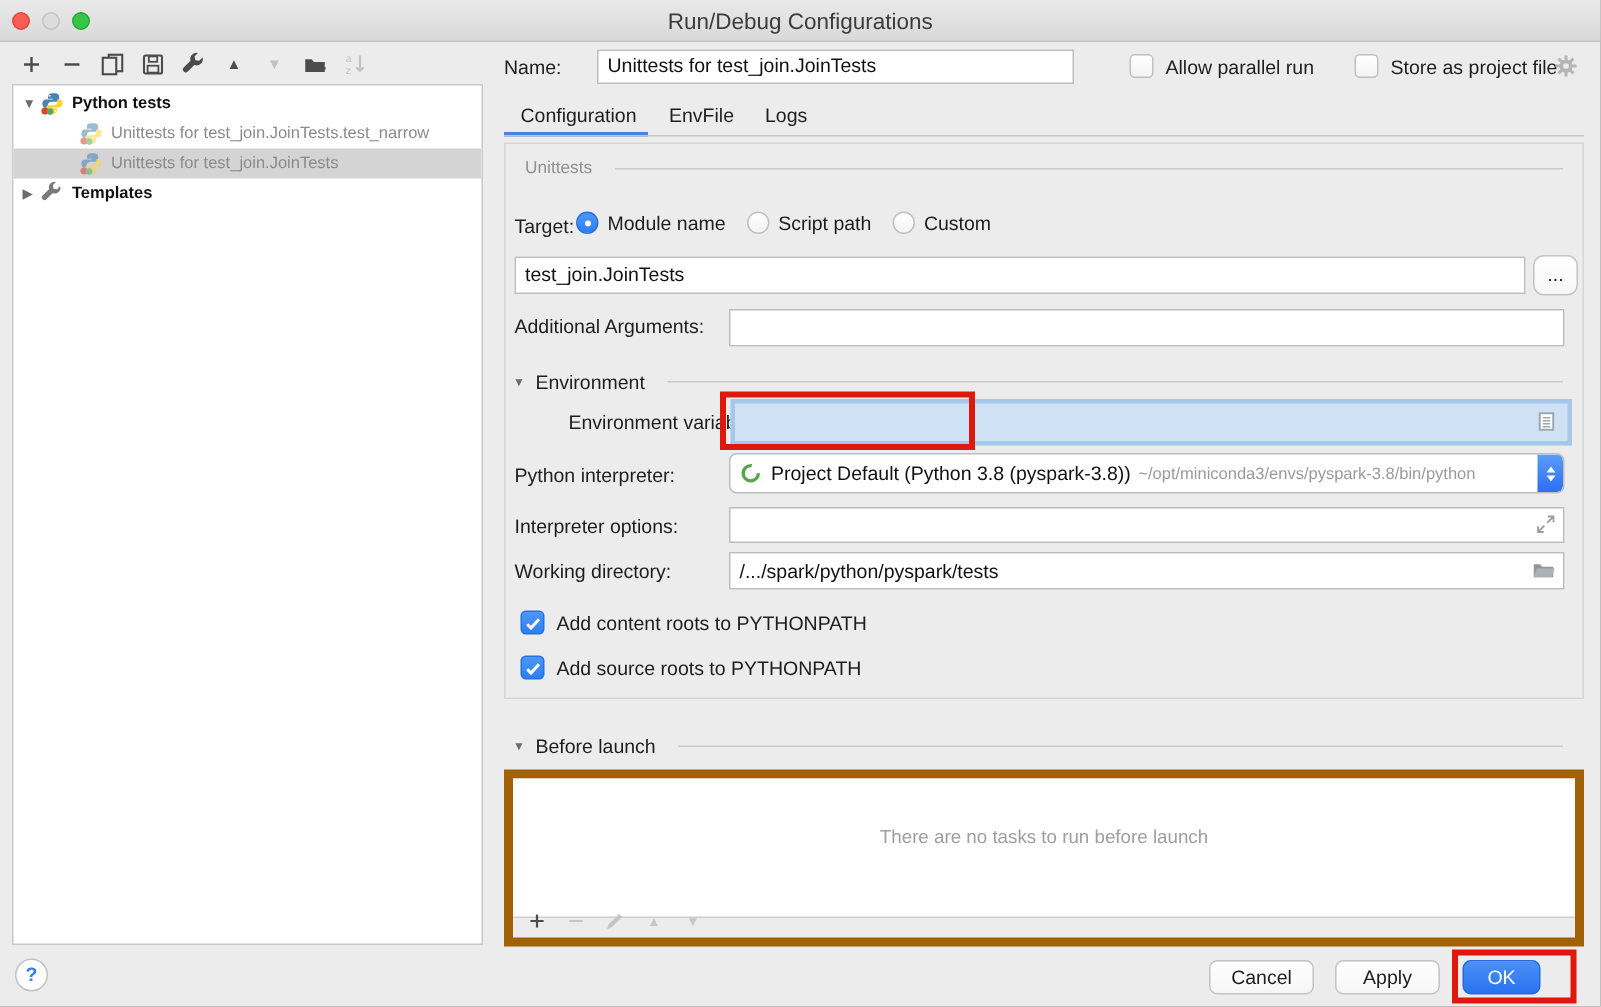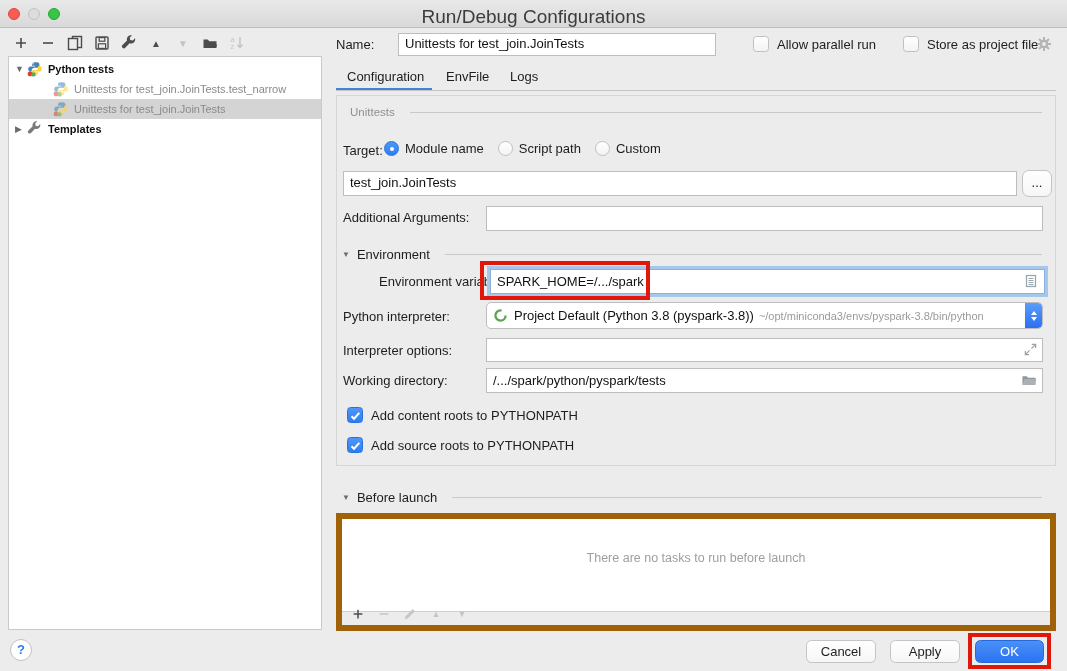--- a/index.html
+++ b/index.html
@@ -9,21 +9,21 @@
     position:relative; width:1067px; height:671px; background:#ececec;
     overflow:hidden; font-size:13px; color:#1d1d1d;
   }
   
   .titlebar {
     position:absolute; left:0; top:0; width:1067px; height:28px;
     background:linear-gradient(#e9e9e9,#d9d9d9); border-bottom:1px solid #bdbdbd;
   }
   .titlebar .title {
     position:absolute; left:0; right:0; top:6px; text-align:center;
-    font-size:19px; color:#3c3c3c;
+    font-size:15px; color:#3c3c3c;
   }
   .tl { position:absolute; top:8px; width:12px; height:12px; border-radius:50%; }
   .tl.red   { left:8px;  background:#f85c55; border:1px solid #e2463f; }
   .tl.gray  { left:28px; background:#dcdcdc; border:1px solid #c3c3c3; }
   .tl.green { left:48px; background:#35c648; border:1px solid #24a734; }
   
   .side-toolbar { position:absolute; left:13px; top:33px; height:20px; display:flex; align-items:center; gap:11px; }
   .tbi { width:16px; height:16px; display:inline-flex; align-items:center; justify-content:center; }
   .tree-panel {
     position:absolute; left:8px; top:56px; width:314px; height:574px;
@@ -248,21 +248,20 @@
   <div class="tfield" style="left:486px; top:206px; width:557px; height:25px; padding-top:3px;"></div>
 
   <div class="sect-head" style="left:342px; top:247px;">
     <span class="tri">▼</span>
     <span>Environment</span>
   </div>
   <div class="hline" style="left:445px; top:254px; width:597px;"></div>
 
   <div class="lbl" style="left:343px; top:274px;margin-left:36px;">Environment variables:</div>
   <div class="focusring" style="left:487px; top:266px; width:561px; height:31px;"></div>
-  <div class="tfield" style="left:490px; top:269px; width:555px; height:25px; padding-top:4px; border-color:#8ab2dd;">SPARK_HOME=/.../spark</div>
   <span class="fieldicon" style="left:1023px; top:273px;">
     <svg width="16" height="16" viewBox="0 0 16 16">
         <rect x="3.5" y="2.5" width="9" height="11" fill="#fff" stroke="#9aa7b0" stroke-width="1.3"></rect>
         <path d="M5.5 5.5h5M5.5 7.5h5M5.5 9.5h5M5.5 11.5h5" stroke="#9aa7b0" stroke-width="1.1"></path>
       </svg>
   </span>
 
   <div class="lbl" style="left:343px; top:309px;">Python interpreter:</div>
   <div class="combo" style="left:486px; top:302px; width:557px; height:27px;">
     <span class="fieldicon" style="position:static; flex:0 0 auto; margin-left:6px;">
@@ -335,18 +334,18 @@
           </svg>
         </span>
       <span class="tbi" style="color:#c6c6c6;font-size:9px;">▲</span>
       <span class="tbi" style="color:#c6c6c6;font-size:9px;">▼</span>
     </div>
   </div>
 
   <div class="helpbtn">?</div>
   <div class="mac-btn" style="left:806px; top:640px; width:70px;">Cancel</div>
   <div class="mac-btn" style="left:890px; top:640px; width:70px;">Apply</div>
-  <div class="mac-btn primary" style="left:975px; top:640px; width:69px;">OK</div>
+  <div class="mac-btn primary" style="left:975px; top:640px; width:52px;">OK</div>
 
   <div class="annotation" style="left:480px; top:261px; width:170px; height:39px;"></div>
   <div class="annotation" style="left:968px; top:633px; width:83px; height:36px;"></div>
 
 </div>
 
 </body></html>

